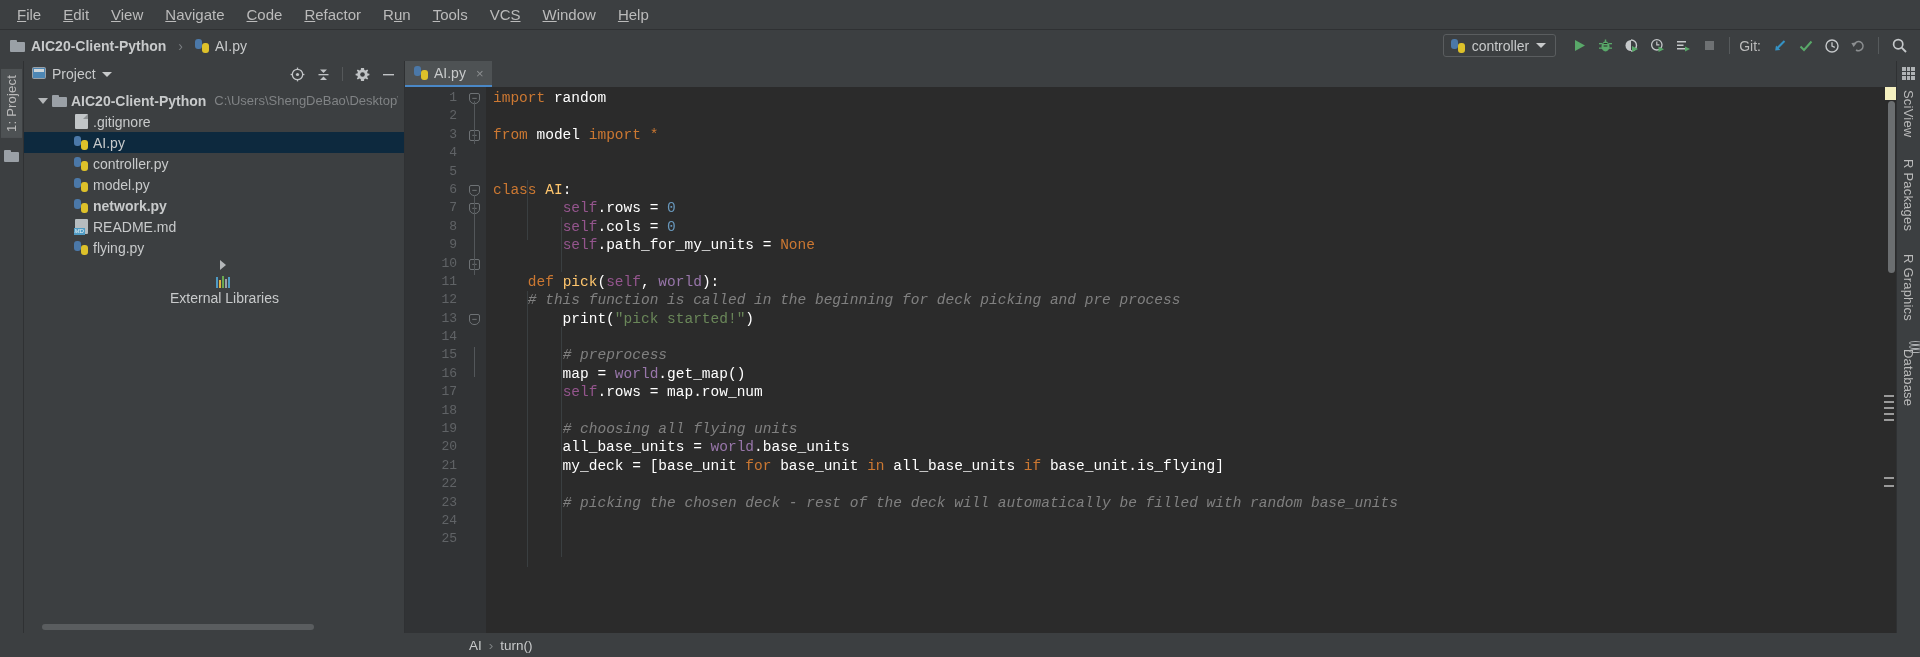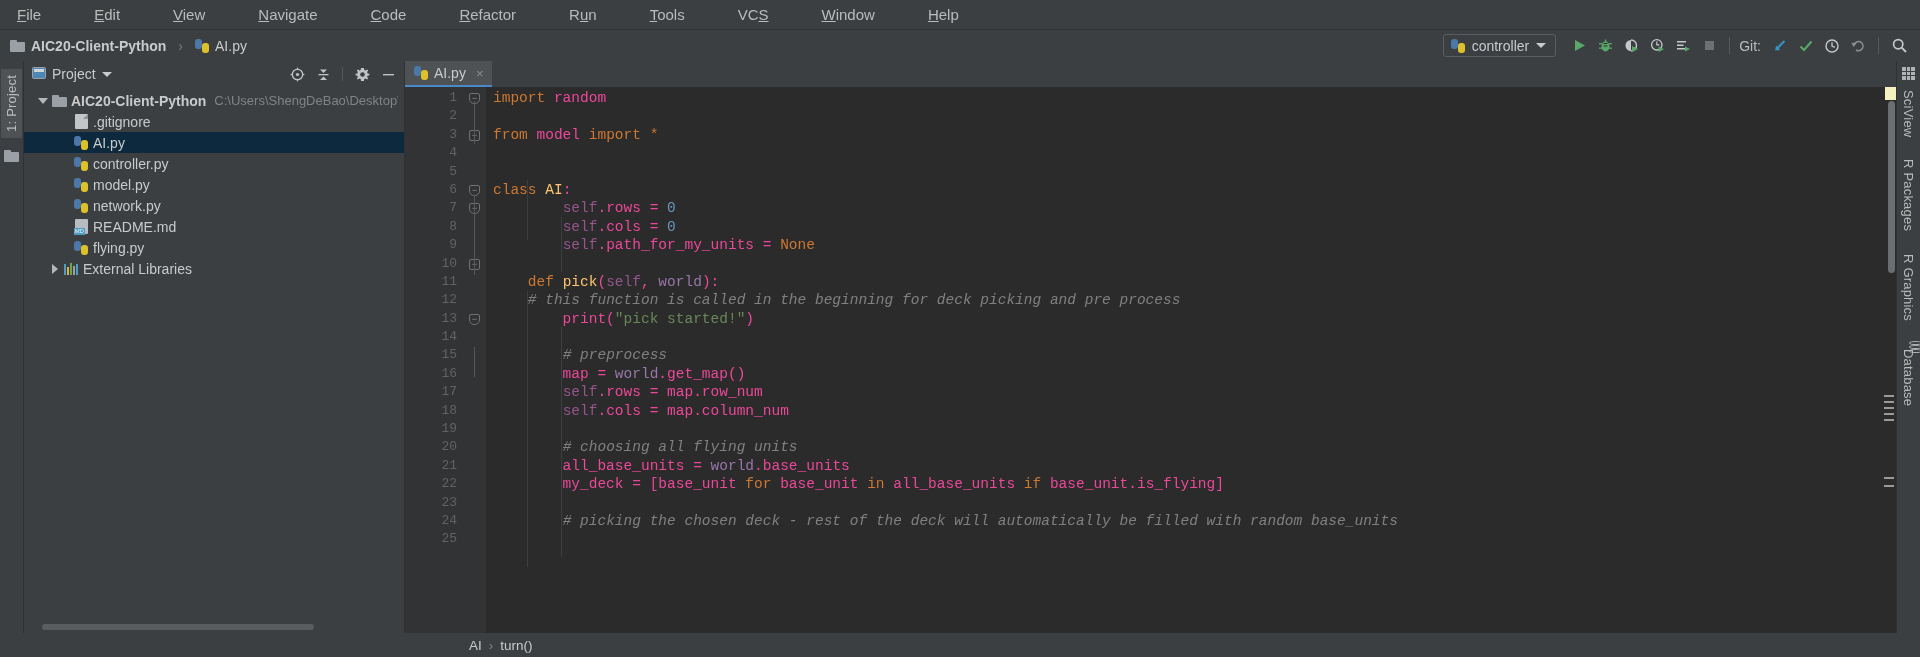--- a/index.html
+++ b/index.html
@@ -8,21 +8,21 @@
     background: #3c3f41;
     font-family: "Liberation Sans", sans-serif;
     overflow: hidden;
     -webkit-font-smoothing: antialiased;
   }
   .app { position: relative; width: 1920px; height: 657px; background: #3c3f41; display: flex; flex-direction: column; }
 
   
   .menubar {
     height: 30px; background: #3c3f41; display: flex; align-items: center;
-    padding-left: 6px; flex: 0 0 30px; border-bottom: 1px solid #2f3133; gap: 31px;
+    padding-left: 6px; flex: 0 0 30px; border-bottom: 1px solid #2f3133;
   }
   .menu-item {
     color: #bbbbbb; font-size: 15px; padding: 3px 11px; cursor: default; white-space: nowrap;
   }
   .menu-item u { text-decoration: underline; }
 
   
   .navbar {
     height: 31px; background: #3c3f41; display: flex; align-items: center;
     padding-left: 10px; flex: 0 0 31px; position: relative;
@@ -149,21 +149,21 @@
   }
   .fold-box.tri { border-radius: 2px 2px 5px 5px; }
   .fold-line { position: absolute; left: 10px; width: 1px; background: #53575a; }
 
   .code-area {
     flex: 1 1 auto; background: #2b2b2b; padding-top: 2px; overflow: hidden; position: relative;
     font-family: "Liberation Mono", monospace; font-size: 14.5px; min-width: 0;
   }
   .cline { height: 18.4px; line-height: 18.4px; white-space: pre; padding-left: 7px; color: #a9b7c6; }
   .k  { color: #cc7832; }       
-  .cn { color: #ec4899; }       
+  .cn { color: #ffffff; }       
   .cl { color: #ffc66d; }       
   .sf { color: #94558d; }       
   .pm { color: #9876aa; }       
   .nm { color: #6897bb; }       
   .st { color: #6a8759; }       
   .cm { color: #808080; font-style: italic; }  
 
   .indent-guide { position: absolute; width: 1px; background: #3a3f41; }
 
   
@@ -412,21 +412,21 @@
         <div class="tree-row" style="padding-left:48px;">
           <span class="ico">
               <span class="py-icon">
                 <i class="pb"></i>
                 <i class="py2"></i>
               </span>
             </span>
           <span class="lbl">model.py</span>
         </div>
 
-        <div class="tree-row" style="padding-left:48px;">
+        <div class="tree-row" style="padding-left:48px;font-weight:bold;">
           <span class="ico">
               <span class="py-icon">
                 <i class="pb"></i>
                 <i class="py2"></i>
               </span>
             </span>
           <span class="lbl">network.py</span>
         </div>
 
         <div class="tree-row" style="padding-left:48px;">
@@ -441,21 +441,21 @@
         <div class="tree-row" style="padding-left:48px;">
           <span class="ico">
               <span class="py-icon">
                 <i class="pb"></i>
                 <i class="py2"></i>
               </span>
             </span>
           <span class="lbl">flying.py</span>
         </div>
 
-        <div class="tree-row" style="padding-left:24px;">
+        <div class="tree-row" style="padding-left:24px;flex-direction:column;">
           <span class="arrow">
               <i class="tri-right"></i>
             </span>
           <span class="ico">
             <span class="lib-icon">
               <i style="height:11px;background:#4f9bc4;"></i>
               <i style="height:8px;background:#e0b244;"></i>
               <i style="height:12px;background:#6aa84f;"></i>
               <i style="height:9px;background:#9aa0a6;"></i>
               <i style="height:11px;background:#4f9bc4;"></i>
@@ -572,21 +572,20 @@
             <div class="cline"><span class="cn">        </span><span class="sf">self</span><span class="cn">.cols = </span><span class="nm">0</span></div>
             <div class="cline"><span class="cn">        </span><span class="sf">self</span><span class="cn">.path_for_my_units = </span><span class="k">None</span></div>
             <div class="cline">&nbsp;</div>
             <div class="cline"><span class="cn">    </span><span class="k">def</span><span class="cn"> </span><span class="cl">pick</span><span class="cn">(</span><span class="sf">self</span><span class="cn">, </span><span class="pm">world</span><span class="cn">):</span></div>
             <div class="cline"><span class="cn">    </span><span class="cm"># this function is called in the beginning for deck picking and pre process</span></div>
             <div class="cline"><span class="cn">        print(</span><span class="st">"pick started!"</span><span class="cn">)</span></div>
             <div class="cline">&nbsp;</div>
             <div class="cline"><span class="cn">        </span><span class="cm"># preprocess</span></div>
             <div class="cline"><span class="cn">        map = </span><span class="pm">world</span><span class="cn">.get_map()</span></div>
             <div class="cline"><span class="cn">        </span><span class="sf">self</span><span class="cn">.rows = map.row_num</span></div>
-            <div class="cline"><span class="cn">        </span><span class="sf">self</span><span class="cn">.cols = map.column_num</span></div>
             <div class="cline">&nbsp;</div>
             <div class="cline"><span class="cn">        </span><span class="cm"># choosing all flying units</span></div>
             <div class="cline"><span class="cn">        all_base_units = </span><span class="pm">world</span><span class="cn">.base_units</span></div>
             <div class="cline"><span class="cn">        my_deck = [base_unit </span><span class="k">for</span><span class="cn"> base_unit </span><span class="k">in</span><span class="cn"> all_base_units </span><span class="k">if</span><span class="cn"> base_unit.is_flying]</span></div>
             <div class="cline">&nbsp;</div>
             <div class="cline"><span class="cn">        </span><span class="cm"># picking the chosen deck - rest of the deck will automatically be filled with random base_units</span></div>
           </div>
 
         <div class="editor-rail">
           <div class="editor-top-yellow"></div>

